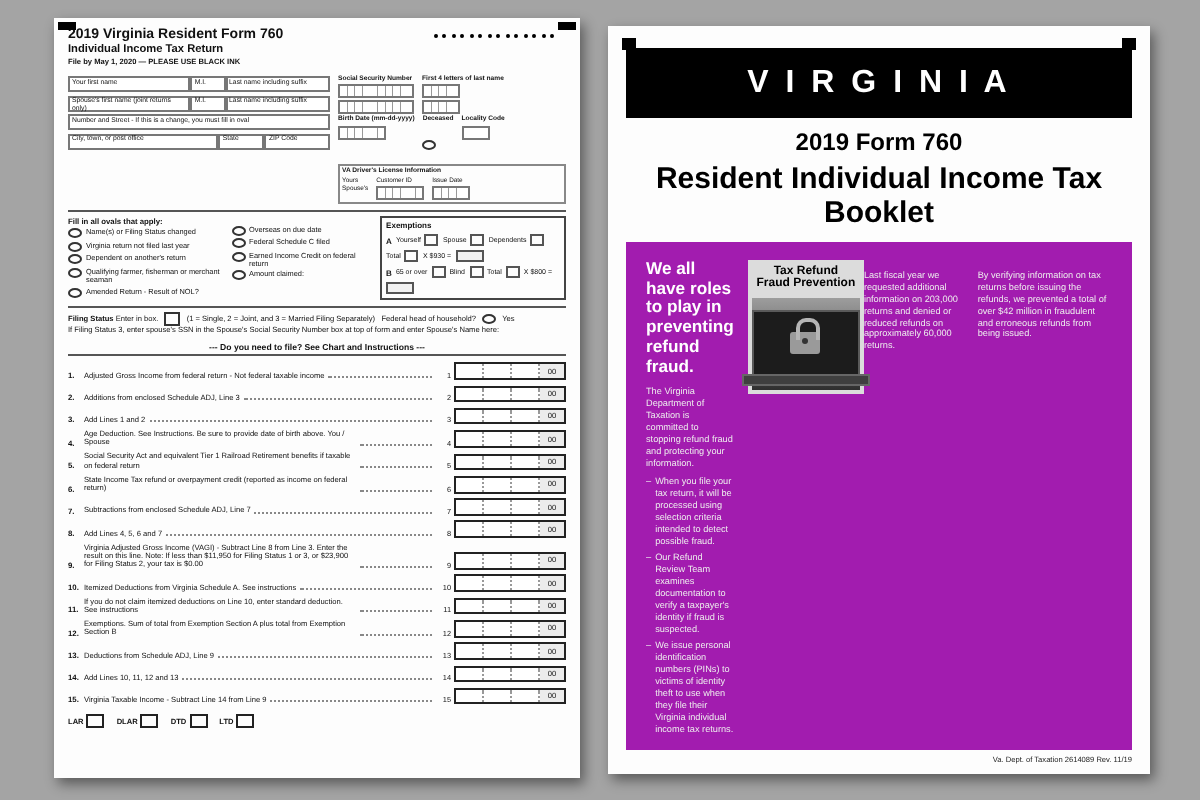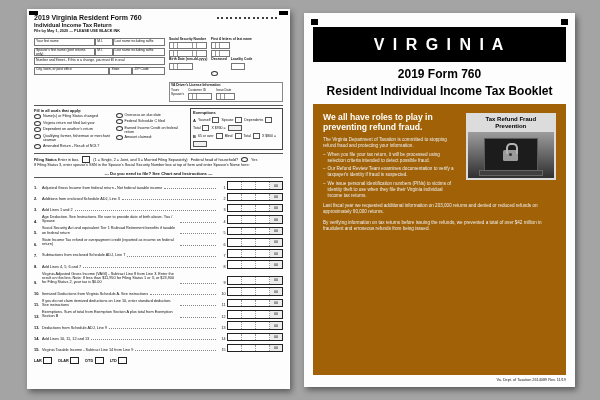--- a/index.html
+++ b/index.html
@@ -67,22 +67,22 @@
   .code i{width:7px;height:5px;border:.7px solid #222;display:inline-block;}
 
   
   #booklet-page{left:304px;top:13px;width:271px;height:374px;padding:6px 9px 5px;display:flex;flex-direction:column;color:#000;}
   .b-corners{position:relative;height:7px;}
   .sq{position:absolute;top:0;width:7px;height:6px;background:#000;}
   .sq-l{left:-2px;} .sq-r{right:-2px;}
   .b-band{background:#000;color:#fff;text-align:center;margin-top:1px;padding:9px 0 8px;font-size:16px;font-weight:bold;letter-spacing:2px;}
   .b-title{text-align:center;padding:5px 0 4px;}
   .b-ft{font-size:12px;font-weight:bold;}
-  .b-st{font-size:12px;font-weight:bold;margin-top:3px;}
-  .b-body{background:#a16207;color:#fff;flex:1;margin-top:2px;padding:9px 10px 7px;display:flex;flex-direction:column;}
+  .b-st{font-size:15px;font-weight:bold;margin-top:3px;}
+  .b-body{background:#a21caf;color:#fff;flex:1;margin-top:2px;padding:9px 10px 7px;display:flex;flex-direction:row;}
   .cols{display:flex;gap:7px;}
   .col-text{flex:1.5;}
   .headline{font-size:8.6px;font-weight:bold;line-height:1.15;margin-bottom:4px;}
   .intro{font-size:4.6px;line-height:1.3;color:#eee;margin-bottom:3px;}
   .bullet{display:flex;gap:2px;font-size:4.6px;line-height:1.3;color:#eee;margin-top:2.5px;}
   .bullet .dash{flex:none;}
   .fraud{flex:1;max-width:94px;}
   .fraud-box{background:#dcdcdc;color:#000;padding:2px;}
   .fraud-title{font-size:6px;font-weight:bold;text-align:center;line-height:1.1;padding:1px 2px;}
   .graphic{margin-top:2px;height:46px;background:linear-gradient(#9d9d9d,#2f2f2f);display:flex;align-items:center;justify-content:center;position:relative;}

